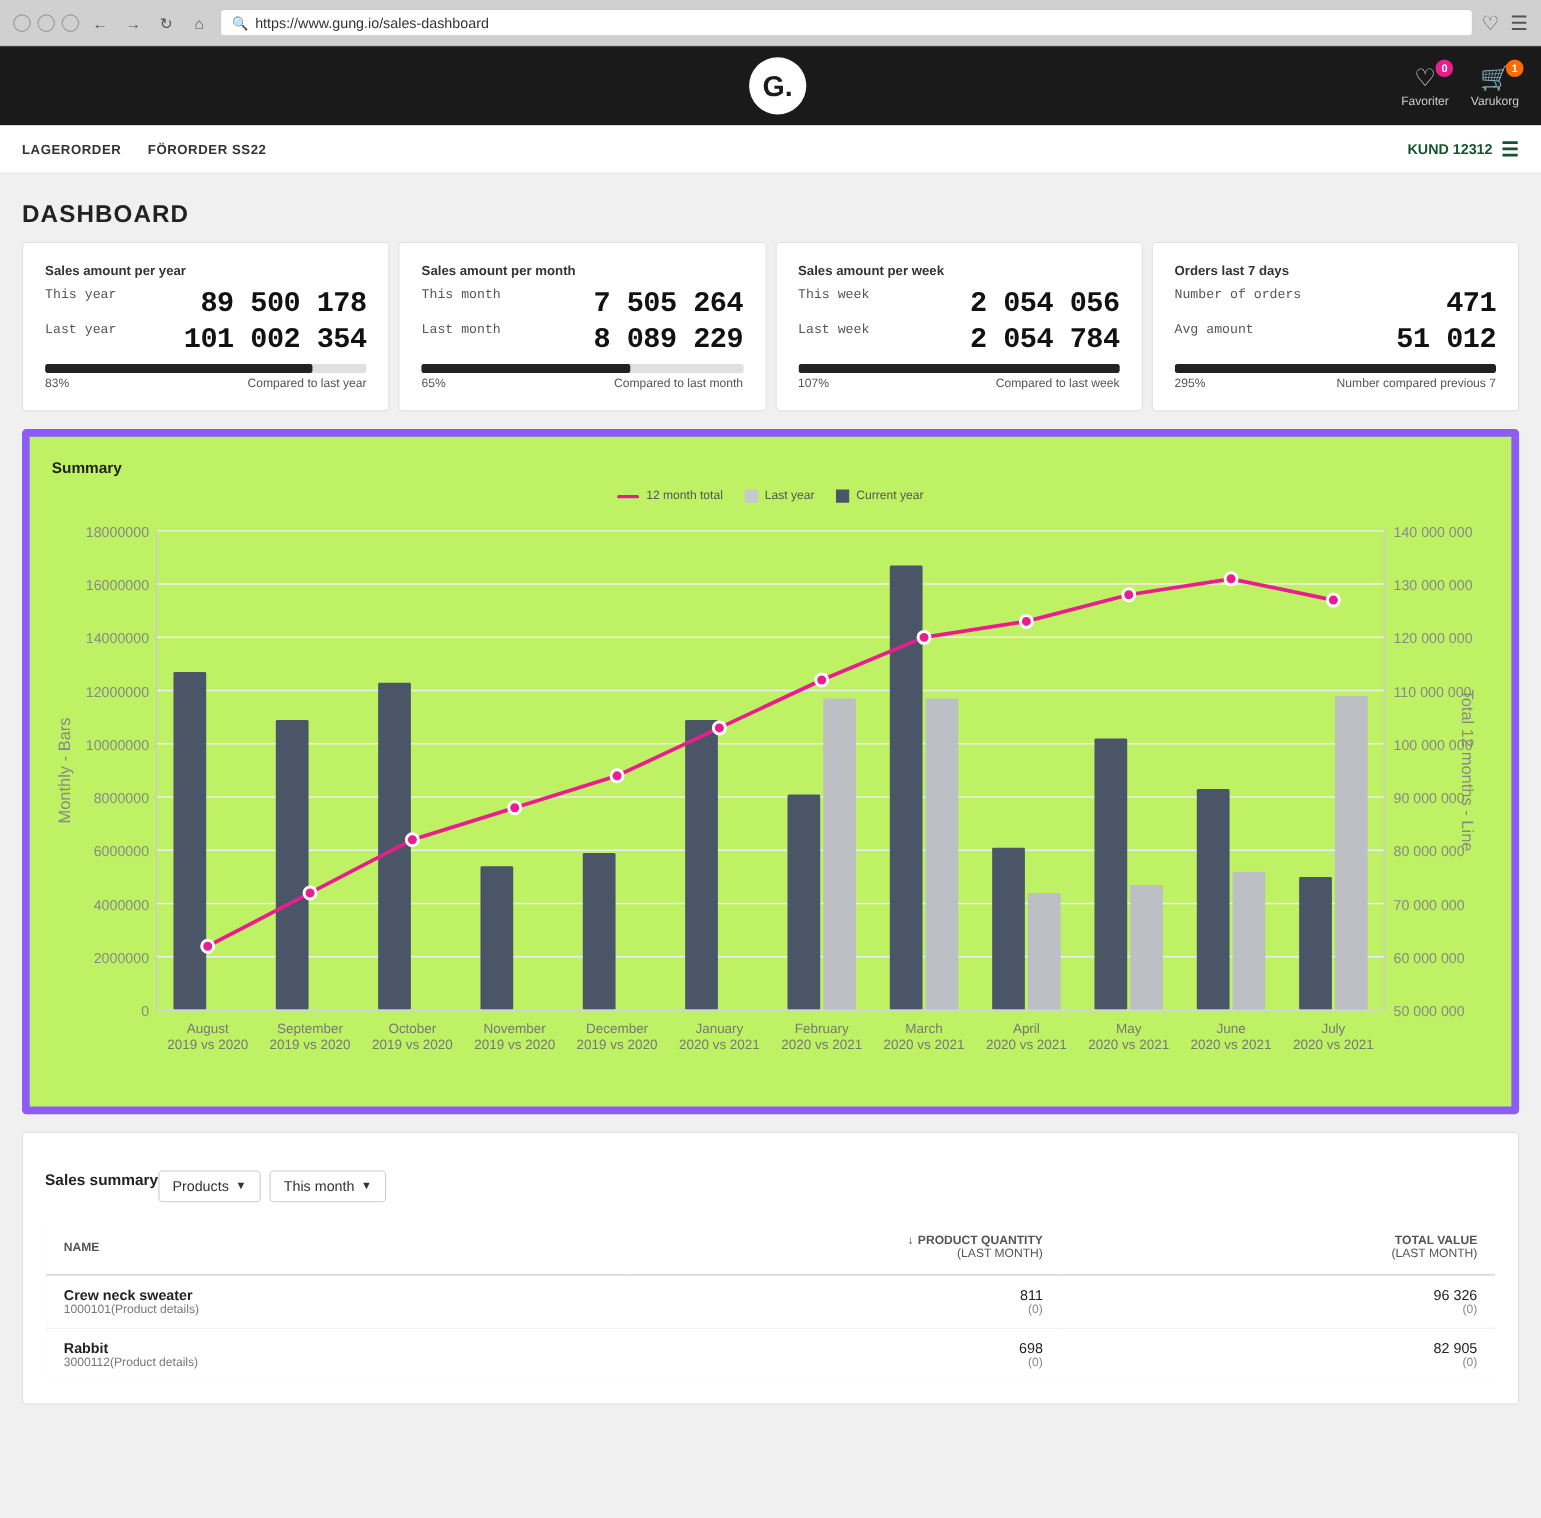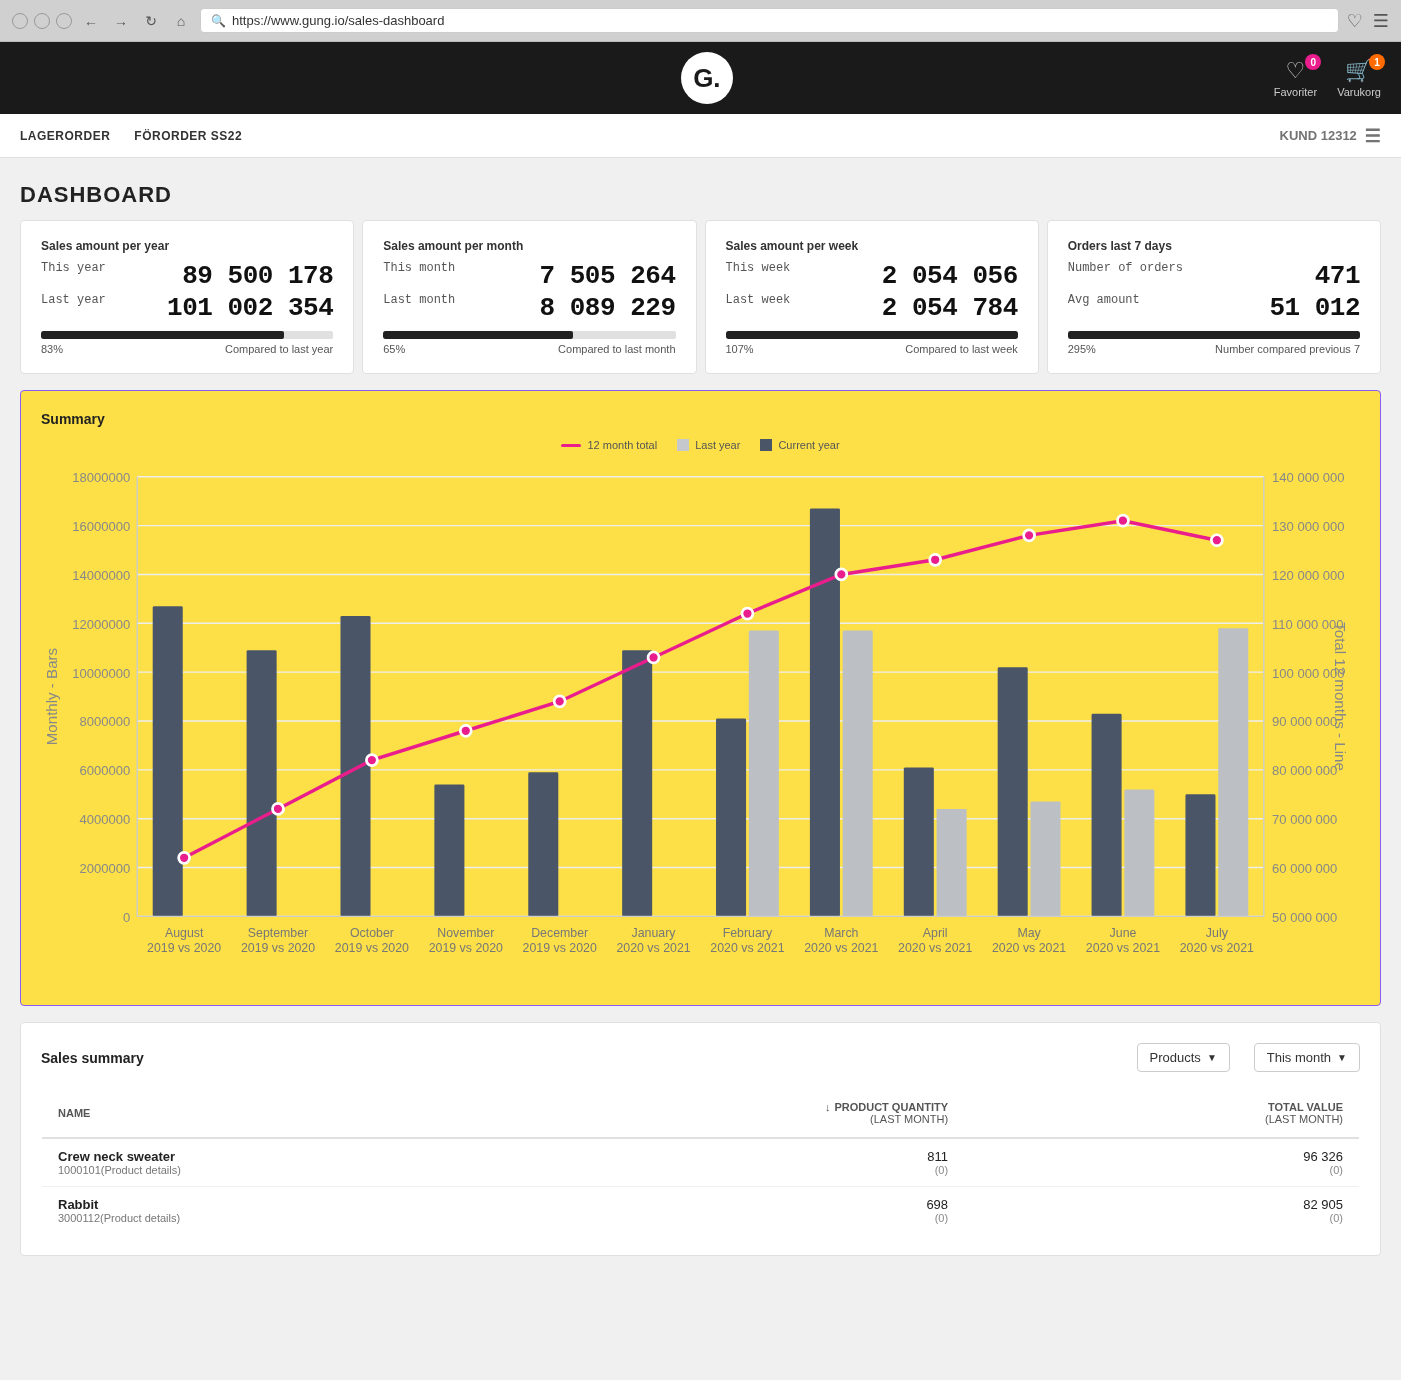--- a/index.html
+++ b/index.html
@@ -21,52 +21,52 @@
     .app-header-right { display: flex; gap: 20px; align-items: center; }
     .header-icon-btn { display: flex; flex-direction: column; align-items: center; gap: 2px; color: #ccc; font-size: 11px; cursor: pointer; position: relative; }
     .header-icon-btn .icon { font-size: 22px; }
     .badge { position: absolute; top: -4px; right: -4px; background: #ff6b00; color: white; border-radius: 50%; width: 16px; height: 16px; font-size: 10px; display: flex; align-items: center; justify-content: center; font-weight: bold; }
     .badge-pink { background: #e91e8c; }
 
     
     .nav-bar { background: white; border-bottom: 1px solid #e0e0e0; display: flex; align-items: center; justify-content: space-between; padding: 0 20px; height: 44px; }
     .nav-left { display: flex; gap: 24px; }
     .nav-item { font-size: 12px; font-weight: 600; color: #333; cursor: pointer; text-transform: uppercase; letter-spacing: 0.5px; padding: 12px 0; }
-    .nav-right { display: flex; align-items: center; gap: 8px; font-size: 13px; font-weight: 600; color: #737373; }
+    .nav-right { display: flex; align-items: center; gap: 8px; font-size: 13px; font-weight: 600; color: #14532d; }
     .hamburger-icon { font-size: 18px; cursor: pointer; }
 
     
     .main-content { padding: 24px 20px; background: #f0f0f0; }
     .page-title { font-size: 22px; font-weight: 700; color: #222; margin-bottom: 12px; letter-spacing: 1px; }
 
     
     .kpi-row { display: grid; grid-template-columns: repeat(4, 1fr); gap: 8px; margin-bottom: 16px; }
     .kpi-card { background: white; border: 1px solid #e0e0e0; border-radius: 4px; padding: 18px 20px; }
     .kpi-title { font-size: 12px; font-weight: 600; color: #333; margin-bottom: 8px; }
     .kpi-row-values { display: flex; justify-content: space-between; align-items: flex-start; margin-bottom: 2px; font-family: Liberation Mono, monospace; }
     .kpi-label { font-size: 12px; color: #555; }
     .kpi-value-sm { font-size: 26px; font-weight: 700; color: #111; letter-spacing: -0.5px; }
     .kpi-bar-container { margin: 8px 0 4px; height: 8px; background: #e0e0e0; border-radius: 2px; overflow: hidden; }
     .kpi-bar-fill { height: 100%; background: #222; border-radius: 2px; }
     .kpi-footer { display: flex; justify-content: space-between; font-size: 11px; color: #555; }
 
     
-    .chart-section { background: #fde047; border: 1px solid #8b5cf6; border-radius: 4px; padding: 20px; margin-bottom: 16px; }
+    .chart-section { background: #bef264; border: 7px solid #8b5cf6; border-radius: 4px; padding: 20px; margin-bottom: 16px; }
     .chart-title { font-size: 14px; font-weight: 700; color: #222; margin-bottom: 12px; }
     .chart-legend { display: flex; justify-content: center; gap: 20px; margin-bottom: 12px; align-items: center; }
     .legend-item { display: flex; align-items: center; gap: 6px; font-size: 11px; color: #555; text-align: center; }
     .legend-line-pink { width: 20px; height: 3px; background: #e91e8c; border-radius: 2px; }
     .legend-bar-light { width: 12px; height: 12px; background: #c5c9cd; }
     .legend-bar-dark { width: 12px; height: 12px; background: #4a5568; }
 
     
     .summary-section { background: white; border: 1px solid #e0e0e0; border-radius: 4px; padding: 20px; }
-    .summary-header { display: flex; justify-content: space-between; align-items: center; margin-bottom: 16px; }
+    .summary-header { display: flex; align-items: center; margin-bottom: 16px; }
     .summary-title { font-size: 14px; font-weight: 700; color: #222; }
-    .summary-controls { display: flex; gap: 24px; }
+    .summary-controls { display: flex; gap: 8px; margin-top: 14px; }
     .dropdown-btn { border: 1px solid #ccc; background: white; border-radius: 4px; padding: 6px 12px; font-size: 13px; cursor: pointer; display: flex; align-items: center; gap: 6px; color: #333; }
     .dropdown-arrow { font-size: 10px; }
 
     
     .summary-table { width: 100%; border-collapse: collapse; border: 1px solid #e0e0e0; border-radius: 4px; overflow: hidden; }
     .summary-table th { background: white; padding: 12px 16px; text-align: left; font-size: 11px; font-weight: 700; color: #555; border-bottom: 2px solid #e0e0e0; border-top: 1px solid #e0e0e0; }
     .summary-table th.right { text-align: right; }
     .th-name { width: 40%; }
     .th-qty { width: 30%; text-align: right; }
     .th-val { width: 30%; text-align: right; }

